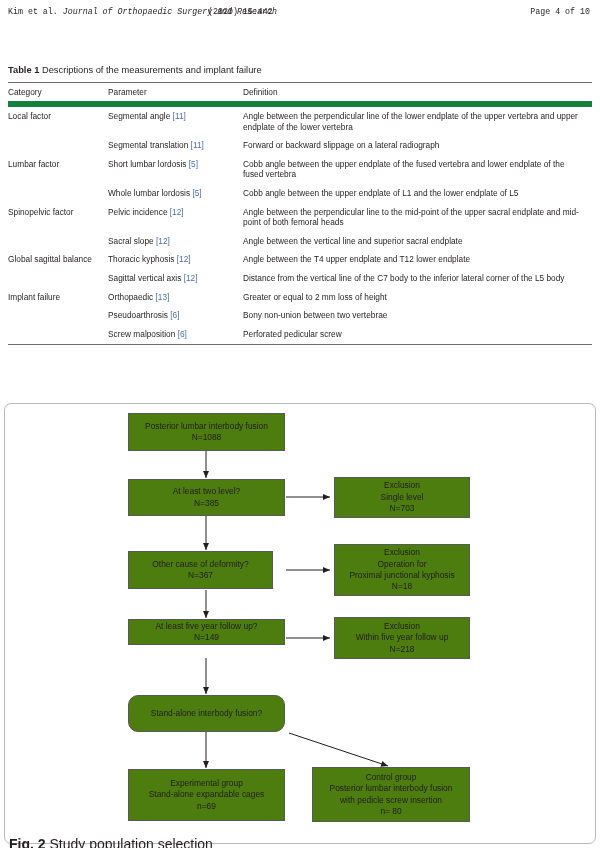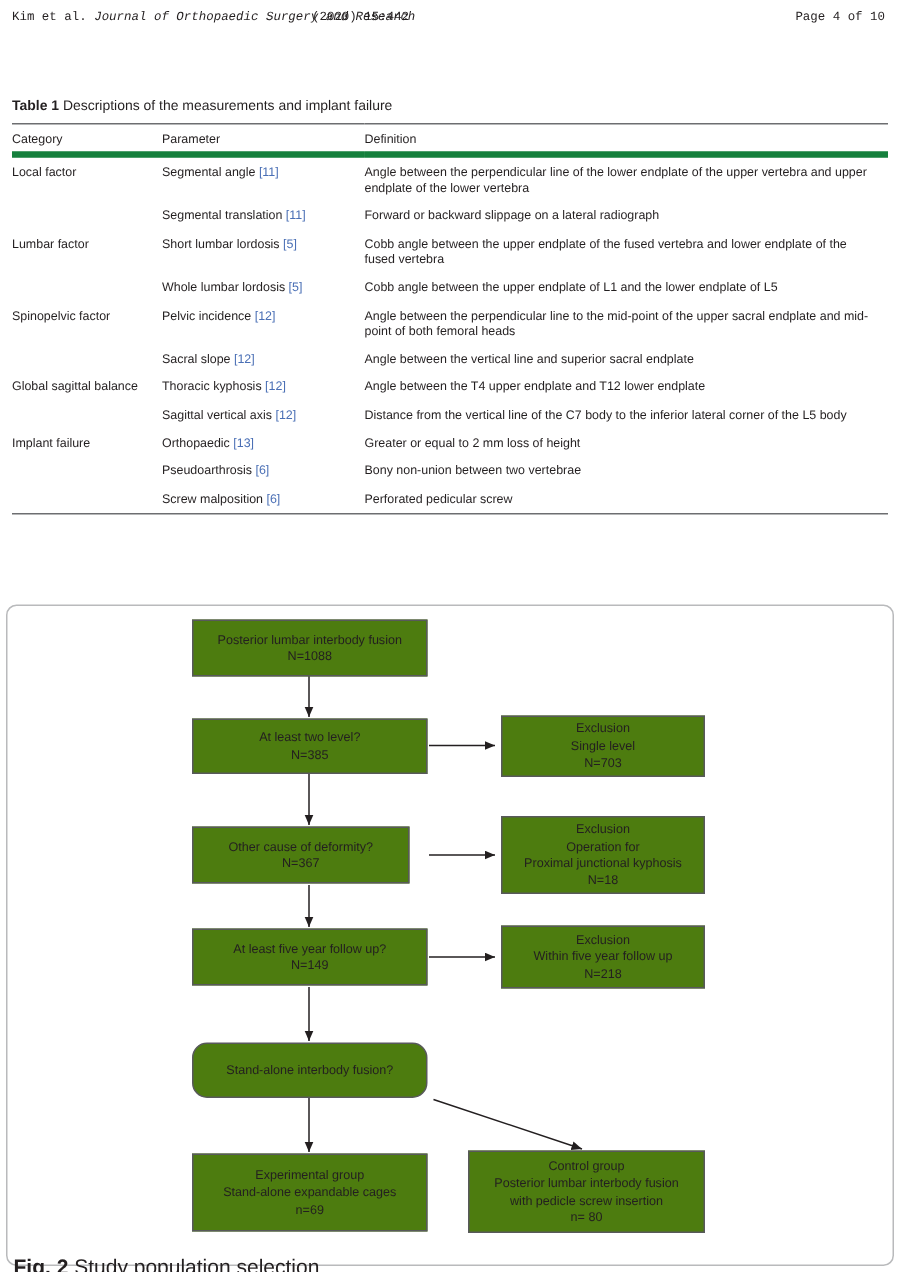--- a/index.html
+++ b/index.html
@@ -26,21 +26,21 @@
   .runhead .right{ position:absolute; right:10px; top:7px; white-space:nowrap; }
 
   
   .tbl-wrap{ position:absolute; left:8px; top:64px; width:584px; }
   .tbl-title{ font-size:9.3px; line-height:13px; margin-bottom:5px; }
   .tbl-title b{ font-weight:bold; }
 
   table.t1{ width:584px; border-collapse:collapse; font-size:8.3px; }
   table.t1 thead th{
     text-align:left; font-weight:normal; padding:4px 6px 4px 0;
-    border-top:1px solid #6d6e71; border-bottom:4px solid #15803d;
+    border-top:1px solid #6d6e71; border-bottom:6px solid #15803d;
     color:#231f20; vertical-align:top;
   }
   table.t1 tbody td{
     padding:4px 6px 4px 0; vertical-align:top; line-height:10.6px;
     color:#231f20;
   }
   table.t1 tbody tr:last-child td{ padding-bottom:5px; }
   table.t1 .c-cat{ width:100px; }
   table.t1 .c-par{ width:135px; }
   table.t1 .c-def{ width:auto; }
@@ -201,21 +201,21 @@
   <span>N=367</span>
 </div>
 
 <div class="node" style="left:334px; top:544px; width:136px; height:52px;">
   <span>Exclusion</span>
   <span>Operation for</span>
   <span>Proximal junctional kyphosis</span>
   <span>N=18</span>
 </div>
 
-<div class="node" style="left:128px; top:619px; width:157px; height:38px;">
+<div class="node" style="left:128px; top:619px; width:157px; height:26px;">
   <span>At least five year follow up?</span>
   <span>N=149</span>
 </div>
 
 <div class="node" style="left:334px; top:617px; width:136px; height:42px;">
   <span>Exclusion</span>
   <span>Within five year follow up</span>
   <span>N=218</span>
 </div>
 

